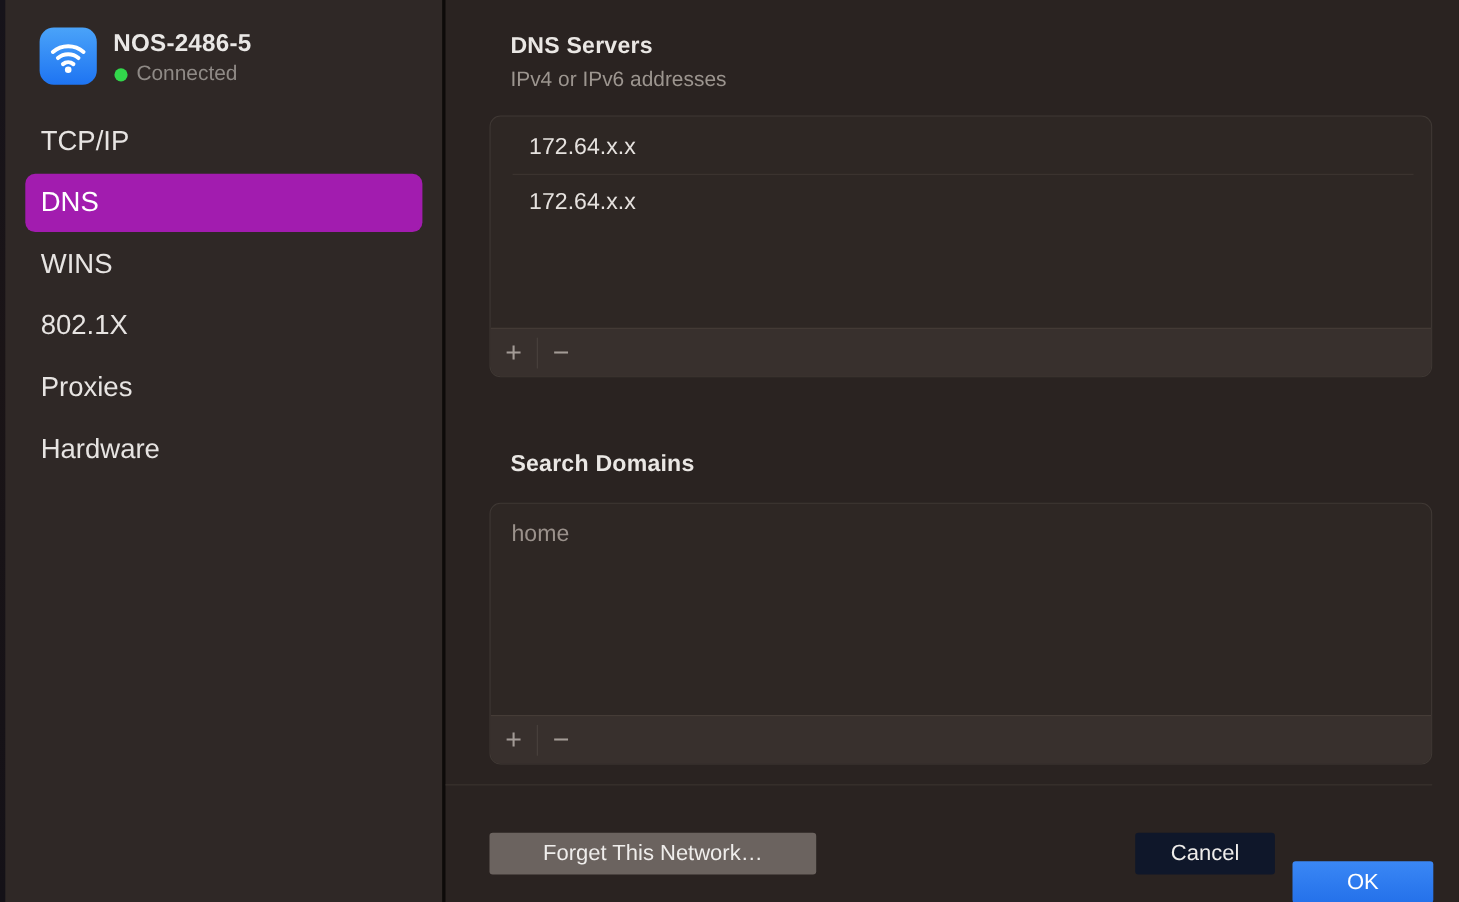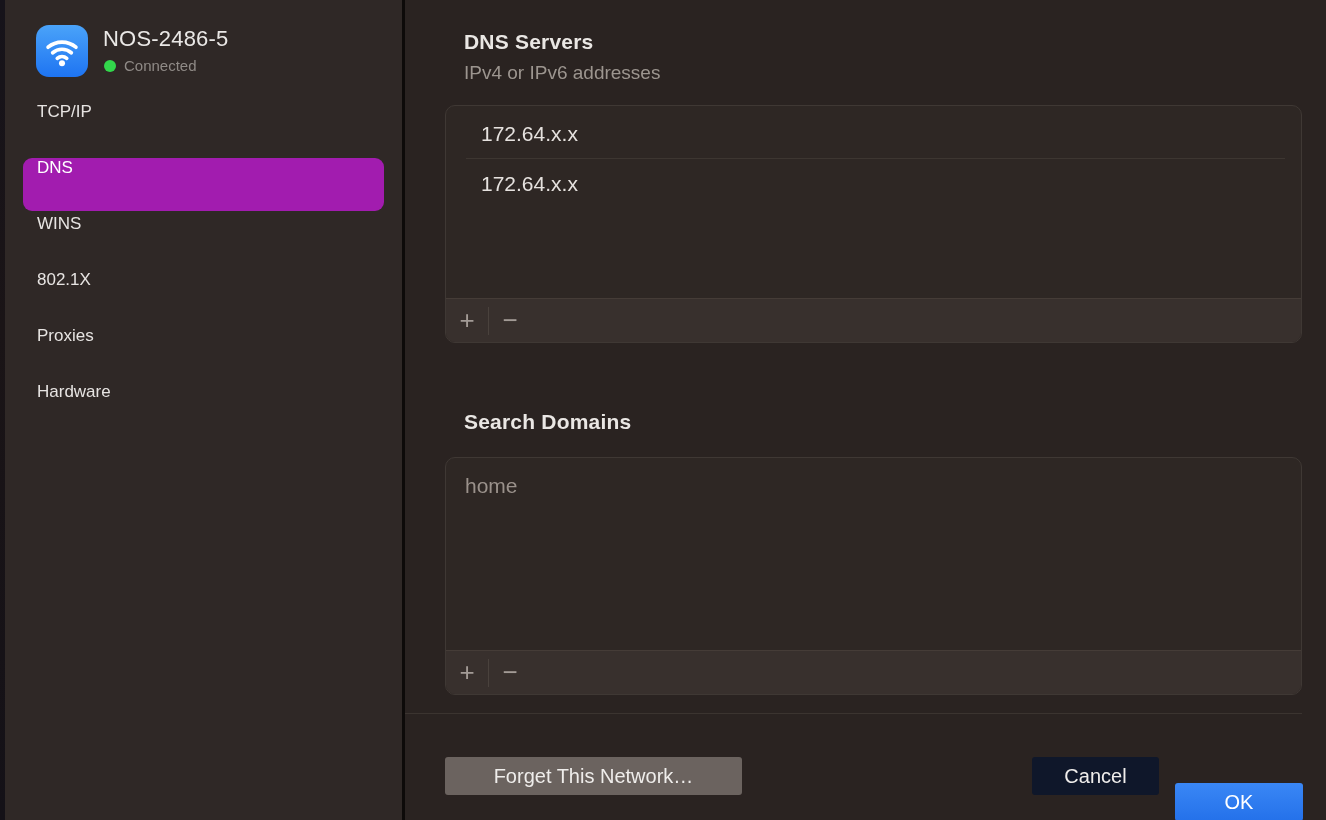--- a/index.html
+++ b/index.html
@@ -28,34 +28,34 @@
   }
   .net-header { position: absolute; left: 31px; top: 25px; height: 54px; }
   .wifi-badge {
     position: absolute; left: 0; top: 0; width: 52px; height: 52px;
     border-radius: 13px;
     background: linear-gradient(180deg, #4aa3f9 0%, #1e74f2 100%);
     display: flex; align-items: center; justify-content: center;
   }
   .net-name {
     position: absolute; left: 67px; top: 1px; white-space: nowrap;
-    font-size: 22px; font-weight: 400; color: #eae8e6; letter-spacing: .2px;
+    font-size: 22px; font-weight: 700; color: #eae8e6; letter-spacing: .2px;
   }
   .net-status { position: absolute; left: 68px; top: 32px; display: flex; align-items: center; }
   .status-dot {
     width: 12px; height: 12px; border-radius: 50%;
     background: #32d74b; margin-right: 8px;
   }
-  .status-text { font-size: 15px; color: #8f8a86; }
+  .status-text { font-size: 19px; color: #8f8a86; }
 
   .nav { position: absolute; left: 18px; top: 102px; width: 361px; }
   .nav-item {
     height: 53px; margin-bottom: 3px; border-radius: 9px;
-    display: flex; padding-left: 14px;
-    font-size: 17px; color: #e7e4e2; cursor: default;
+    display: flex; align-items: center; padding-left: 14px;
+    font-size: 25px; color: #e7e4e2; cursor: default;
   }
   .nav-item.selected { background: #a21caf; color: #ffffff; }
 
   
   .main { position: absolute; left: 405px; top: 0; width: 897px; height: 820px; }
 
   .section-heading {
     position: absolute; left: 59px; white-space: nowrap;
     font-size: 21px; font-weight: 700; color: #eae7e4; letter-spacing: .2px;
   }

